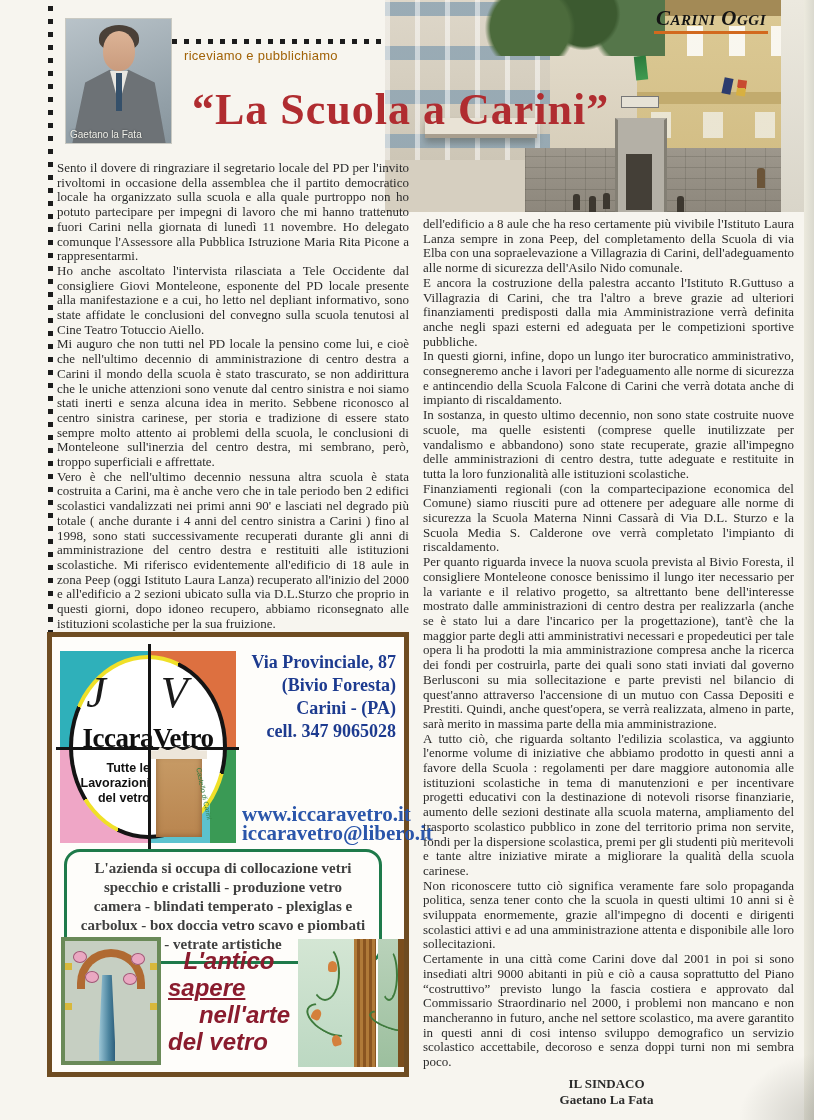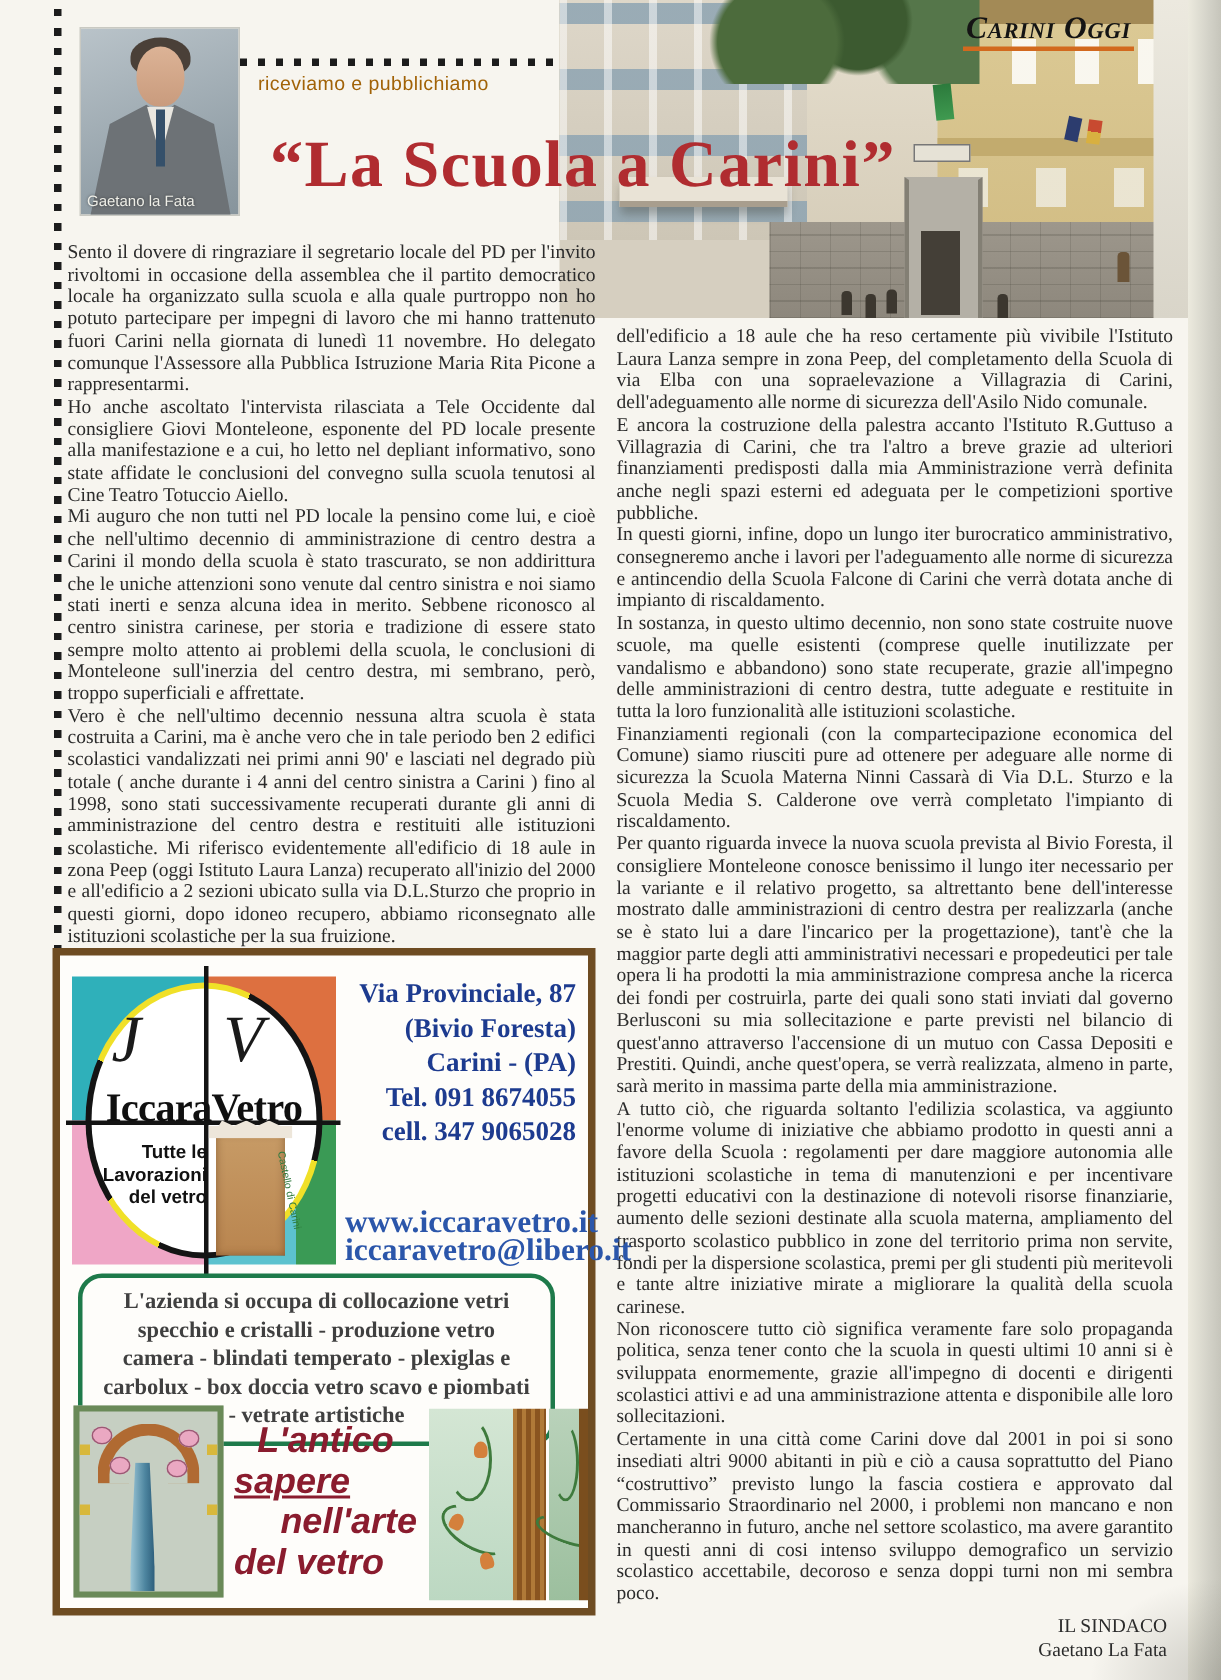--- a/index.html
+++ b/index.html
@@ -1,18 +1,18 @@
 <!DOCTYPE html>
 <html><head>
 <meta charset="utf-8">
 <style>
   html,body{margin:0;padding:0;}
   body{width:814px;height:1120px;position:relative;background:#f7f5ef;overflow:hidden;
        font-family:"Liberation Serif", serif;color:#2b2b2b;}
-  .abs{position:absolute;}
+  .abs{position:absolute;margin-left:12px;}
 
   
   .scan-edge{left:792px;top:0;width:22px;height:1120px;
     background:linear-gradient(90deg,#eceade,#d4d3c9 60%,#c6c5bb);}
   .corner-curl{left:726px;top:1052px;width:88px;height:68px;
     background:radial-gradient(ellipse at 100% 100%,rgba(120,120,110,.35),rgba(120,120,110,0) 70%);}
 
   
   .dot-v{left:36px;top:6px;width:5px;height:628px;
     background:repeating-linear-gradient(180deg,#1c1c1c 0 5px,transparent 5px 13px);}
@@ -85,21 +85,21 @@
 
   .masthead{position:absolute;right:36px;top:6px;z-index:7;font-style:italic;font-weight:bold;
     font-size:21px;color:#141414;font-variant:small-caps;letter-spacing:.5px;
     border-bottom:3px solid #d2691e;padding:0 2px 0 2px;}
 
   
   .col{line-height:14.7px;font-size:13px;text-align:justify;}
   .col p{margin:0;}
   .col-left{left:45px;top:161px;width:352px;height:472px;overflow:hidden;}
   .col-right{left:411px;top:217px;width:371px;height:888px;overflow:hidden;}
-  .signature{margin-top:6px;text-align:right;font-weight:normal;line-height:16px;padding-right:4px;}
+  .signature{margin-top:6px;text-align:center;font-weight:bold;line-height:16px;padding-right:4px;}
 
   
   .ad{left:35px;top:632px;width:362px;height:445px;background:#fefdfa;border:5px solid #6e4c22;box-sizing:border-box;}
   .ad-inner{position:absolute;left:0;top:0;right:0;bottom:0;}
 
   .logo{position:absolute;left:8px;top:14px;width:176px;height:192px;}
   .q{position:absolute;width:50%;height:50%;}
   .q.tl{left:0;top:0;background:#2fb0ba;}
   .q.tr{right:0;top:0;background:#dd7040;}
   .q.bl{left:0;bottom:0;background:#efa6c6;}
@@ -210,21 +210,21 @@
 <div class="abs col col-left">
     <p>Sento il dovere di ringraziare il segretario locale del PD per l'invito rivoltomi in occasione della assemblea che il partito democratico locale ha organizzato sulla scuola e alla quale purtroppo non ho potuto partecipare per impegni di lavoro che mi hanno trattenuto fuori Carini nella giornata di lunedì 11 novembre. Ho delegato comunque l'Assessore alla Pubblica Istruzione Maria Rita Picone a rappresentarmi.</p>
     <p>Ho anche ascoltato l'intervista rilasciata a Tele Occidente dal consigliere Giovi Monteleone, esponente del PD locale presente alla manifestazione e a cui, ho letto nel depliant informativo, sono state affidate le conclusioni del convegno sulla scuola tenutosi al Cine Teatro Totuccio Aiello.</p>
     <p>Mi auguro che non tutti nel PD locale la pensino come lui, e cioè che nell'ultimo decennio di amministrazione di centro destra a Carini il mondo della scuola è stato trascurato, se non addirittura che le uniche attenzioni sono venute dal centro sinistra e noi siamo stati inerti e senza alcuna idea in merito. Sebbene riconosco al centro sinistra carinese, per storia e tradizione di essere stato sempre molto attento ai problemi della scuola, le conclusioni di Monteleone sull'inerzia del centro destra, mi sembrano, però, troppo superficiali e affrettate.</p>
     <p>Vero è che nell'ultimo decennio nessuna altra scuola è stata costruita a Carini, ma è anche vero che in tale periodo ben 2 edifici scolastici vandalizzati nei primi anni 90' e lasciati nel degrado più totale ( anche durante i  4 anni del centro sinistra a Carini ) fino al 1998, sono stati successivamente recuperati  durante gli anni di amministrazione del centro destra e restituiti alle istituzioni scolastiche. Mi riferisco evidentemente all'edificio di 18 aule in zona Peep (oggi Istituto Laura Lanza) recuperato all'inizio del 2000 e all'edificio a 2 sezioni ubicato sulla via D.L.Sturzo che proprio in questi giorni, dopo idoneo recupero, abbiamo riconsegnato alle istituzioni scolastiche per la sua fruizione.</p>
     <p>Non si può non parlare, poi, del completamento degli spazi esterni</p>
   </div>
 
 <div class="abs col col-right">
   <div>
-      <div class="li">dell'edificio a 18 aule che ha reso certamente più vivibile l'Istituto Laura Lanza sempre in zona Peep, del completamento della Scuola di via Elba con una sopraelevazione a Villagrazia di Carini, dell'adeguamento alle norme di sicurezza dell'Asilo Nido comunale.</div>
+      <div class="li">dell'edificio a 8 aule che ha reso certamente più vivibile l'Istituto Laura Lanza sempre in zona Peep, del completamento della Scuola di via Elba con una sopraelevazione a Villagrazia di Carini, dell'adeguamento alle norme di sicurezza dell'Asilo Nido comunale.</div>
       <div class="li">E ancora la costruzione della palestra accanto l'Istituto R.Guttuso a Villagrazia di Carini, che tra l'altro a breve grazie ad ulteriori finanziamenti predisposti dalla mia Amministrazione verrà definita anche negli spazi esterni ed adeguata per le competizioni sportive pubbliche.</div>
       <div class="li">In questi giorni, infine, dopo un lungo iter burocratico amministrativo, consegneremo anche i lavori per l'adeguamento alle norme di sicurezza e antincendio della Scuola Falcone di Carini che verrà dotata anche di impianto di riscaldamento.</div>
       <div class="li">In sostanza, in questo ultimo decennio, non sono state costruite nuove scuole, ma quelle esistenti  (comprese quelle inutilizzate per vandalismo e abbandono) sono state recuperate,  grazie all'impegno delle amministrazioni di centro destra,  tutte adeguate e restituite in tutta la loro funzionalità alle istituzioni scolastiche.</div>
       <div class="li">Finanziamenti regionali (con la compartecipazione economica del Comune) siamo riusciti pure ad ottenere per adeguare alle norme di sicurezza la Scuola Materna Ninni Cassarà di Via D.L. Sturzo e la Scuola Media S. Calderone ove verrà completato l'impianto di riscaldamento.</div>
       <div class="li">Per quanto riguarda invece la nuova scuola prevista al Bivio Foresta, il consigliere Monteleone conosce benissimo il lungo iter necessario per la variante e il relativo progetto, sa altrettanto bene dell'interesse mostrato dalle amministrazioni di centro destra per realizzarla (anche se è stato lui a dare l'incarico per la progettazione), tant'è che la maggior parte degli atti amministrativi necessari e propedeutici per tale opera li ha prodotti la mia amministrazione compresa anche la ricerca dei fondi per costruirla, parte dei quali sono stati inviati dal governo Berlusconi su mia sollecitazione e parte previsti nel bilancio di quest'anno attraverso l'accensione di un mutuo con Cassa Depositi e Prestiti. Quindi, anche quest'opera, se verrà realizzata, almeno in parte, sarà merito in massima parte della mia amministrazione.</div>
       <div class="li">A tutto ciò, che riguarda soltanto l'edilizia scolastica, va aggiunto l'enorme volume di iniziative che abbiamo prodotto in questi anni a favore della Scuola : regolamenti per dare maggiore autonomia alle istituzioni scolastiche in tema di manutenzioni e per incentivare progetti educativi con la destinazione di notevoli risorse finanziarie, aumento delle sezioni destinate alla scuola materna,  ampliamento del trasporto scolastico pubblico in zone del territorio prima non servite, fondi per la dispersione scolastica, premi per gli studenti  più meritevoli e tante altre iniziative mirate a migliorare la qualità della scuola carinese.</div>
       <div class="li">Non riconoscere tutto ciò significa veramente fare solo propaganda politica, senza tener conto che la scuola  in questi ultimi 10 anni si è sviluppata enormemente, grazie all'impegno di docenti e dirigenti scolastici attivi e ad una amministrazione attenta e disponibile alle loro sollecitazioni.</div>
       <div class="li">Certamente in una città come Carini dove dal 2001 in poi si sono insediati altri 9000 abitanti in più e ciò a causa soprattutto del Piano “costruttivo” previsto lungo la fascia costiera e approvato dal Commissario Straordinario nel 2000, i problemi non mancano e non mancheranno in futuro, anche nel settore scolastico, ma avere garantito in questi anni di cosi intenso sviluppo demografico un servizio scolastico accettabile, decoroso e senza doppi turni  non mi sembra poco.</div>
     </div>
   <div class="signature">
@@ -255,21 +255,20 @@
       <div class="tower">
           <div class="cap"></div>
         </div>
       <div class="tower-caption">Castello di Carini</div>
     </div>
 
     <div class="address">
         <div class="li">Via Provinciale, 87</div>
         <div class="li">(Bivio Foresta)</div>
         <div class="li">Carini - (PA)</div>
-        <div class="li">Tel. 091 8674055</div>
         <div class="li">cell. 347 9065028</div>
       </div>
 
     <div class="weblinks">
       <div>www.iccaravetro.it</div>
       <div>iccaravetro@libero.it</div>
     </div>
 
     <div class="services">L'azienda si occupa di collocazione vetri specchio e cristalli - produzione vetro camera - blindati temperato - plexiglas e carbolux - box doccia  vetro scavo e piombati - vetrate artistiche</div>
 

